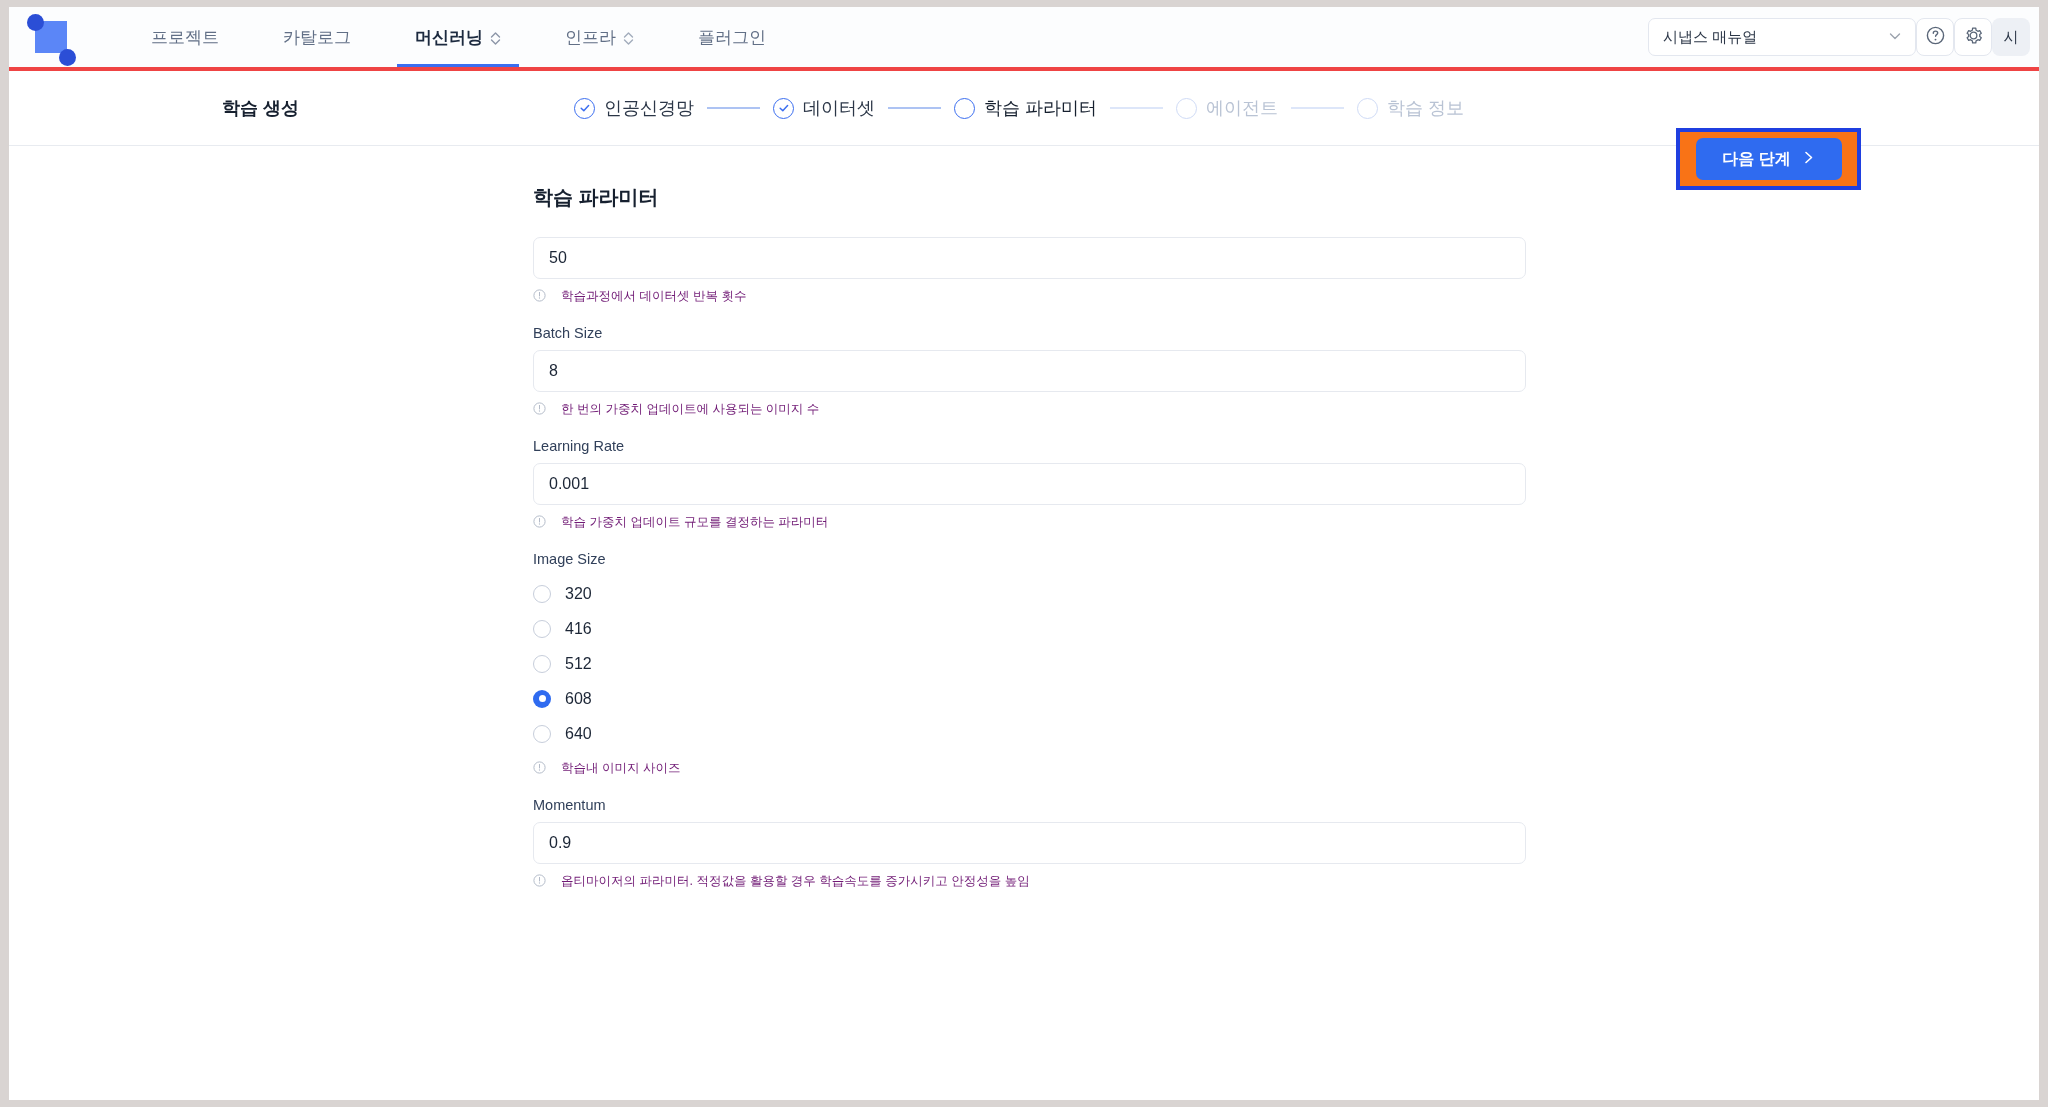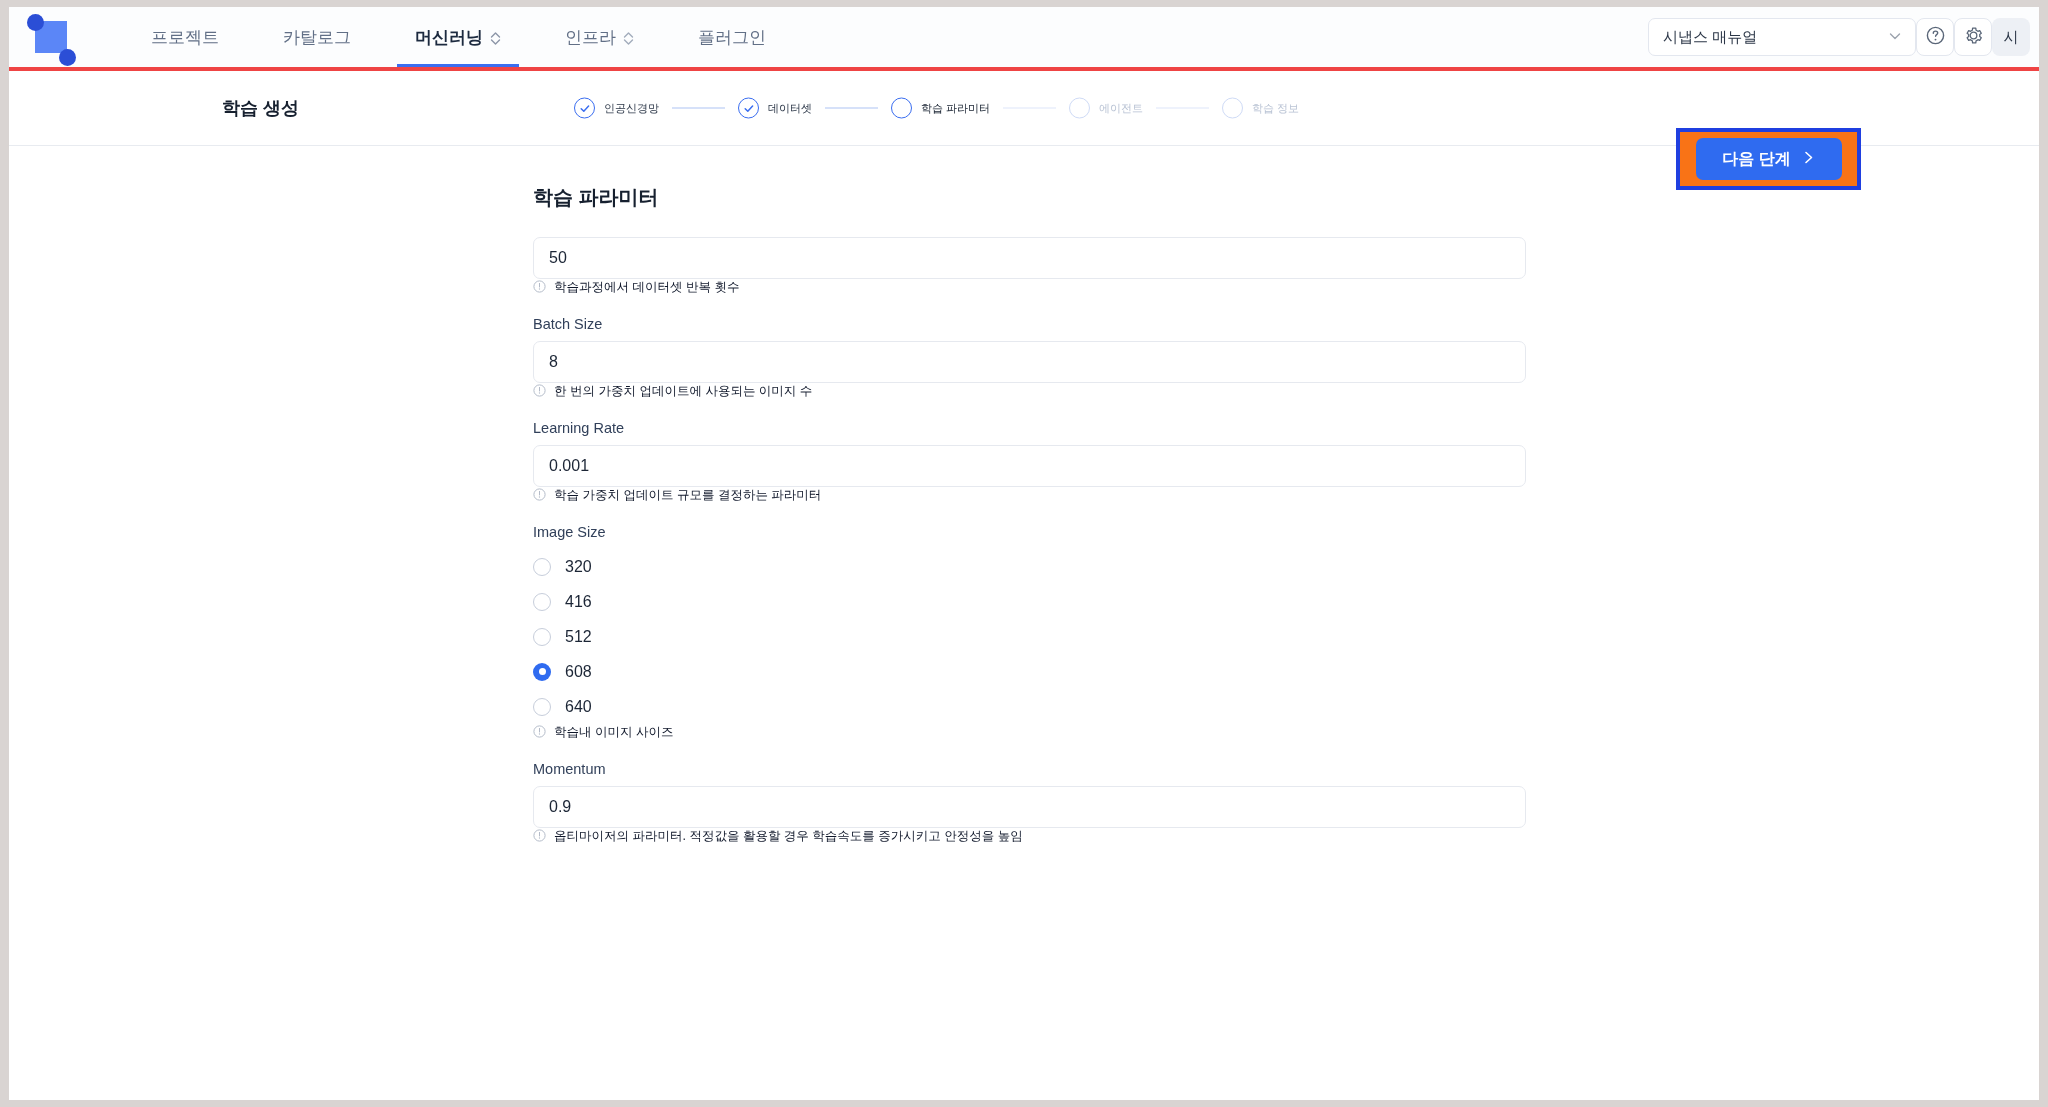--- a/index.html
+++ b/index.html
@@ -112,21 +112,21 @@
     left: 213px; top: 50%; transform: translateY(-50%);
     font-size: 18px; font-weight: 700; color: #16202f;
     white-space: nowrap;
   }
   .steps {
     position: absolute;
     left: 565px; top: 50%; transform: translateY(-50%);
     display: flex; align-items: center;
   }
   .step { display: flex; align-items: center; gap: 9px; }
-  .step-label { font-size: 11px; color: #2b3647; white-space: nowrap; }
+  .step-label { font-size: 18px; color: #2b3647; white-space: nowrap; }
   .step.done .step-label { color: #2b3647; }
   .step.current .step-label { color: #16202f; }
   .step.todo .step-label { color: #b9c3d4; }
   .circle {
     width: 21px; height: 21px; border-radius: 50%;
     border: 1.6px solid #3b6ef0;
     display: flex; align-items: center; justify-content: center;
     flex: none;
   }
   .circle.todo { border-color: #cfdbf6; }
@@ -171,23 +171,24 @@
     width: 993px; height: 42px;
     border: 1px solid #e6e9ef;
     border-radius: 7px;
     background: #fff;
     padding: 0 15px;
     font-size: 16px;
     color: #1c2636;
     font-family: inherit;
   }
   .hint {
-    display: flex; align-items: center; gap: 8px;
+    display: flex; align-items: center; gap: 15px;
+    margin-top: 9px;
     font-size: 12.5px;
-    color: #0f172a;
+    color: #701a75;
   }
   .hint-icon { flex: none; opacity: .85; }
 
   .radio-group { margin-top: 2px; text-align: right; }
   .radio-row {
     display: flex; align-items: center; gap: 14px;
     height: 35px;
     cursor: pointer;
   }
   .radio {

